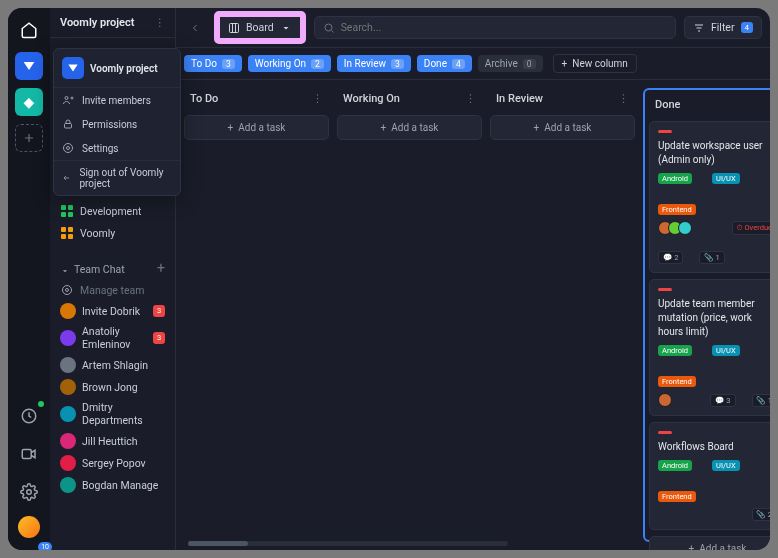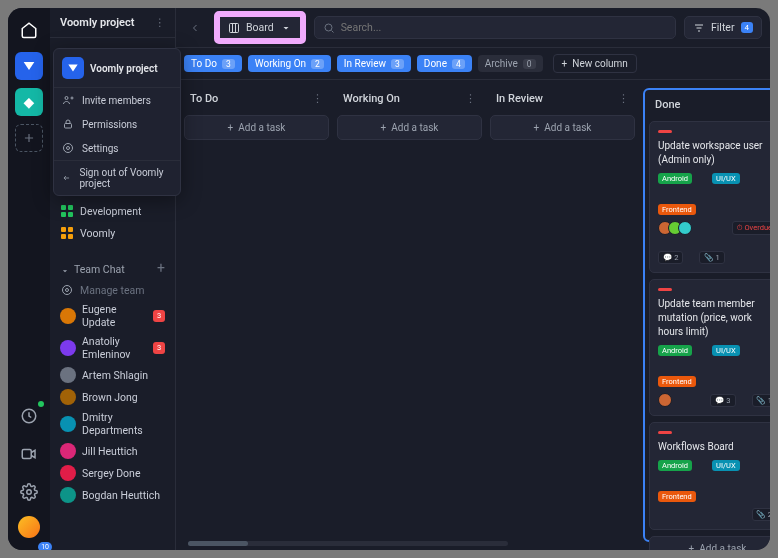--- a/index.html
+++ b/index.html
@@ -199,21 +199,21 @@
           <svg viewBox="0 0 24 24" fill="none" stroke="currentColor" stroke-width="2">
               <circle cx="12" cy="12" r="3"></circle>
               <circle cx="12" cy="12" r="9"></circle>
             </svg>
         </span>
         <span class="muted">Manage team</span>
       </div>
       <div id="members">
           <div class="sb-item">
             <span class="sb-avatar" style="background:#d97706"></span>
-            <span>Eugene Update</span>
+            <span>Invite Dobrik</span>
             <span class="sb-badge">3</span>
           </div>
           <div class="sb-item">
             <span class="sb-avatar" style="background:#7c3aed"></span>
             <span>Anatoliy Emleninov</span>
             <span class="sb-badge">3</span>
           </div>
           <div class="sb-item">
             <span class="sb-avatar" style="background:#6b7280"></span>
             <span>Artem Shlagin</span>
@@ -225,25 +225,25 @@
           <div class="sb-item">
             <span class="sb-avatar" style="background:#0891b2"></span>
             <span>Dmitry Departments</span>
           </div>
           <div class="sb-item">
             <span class="sb-avatar" style="background:#db2777"></span>
             <span>Jill Heuttich</span>
           </div>
           <div class="sb-item">
             <span class="sb-avatar" style="background:#e11d48"></span>
-            <span>Sergey Done</span>
+            <span>Sergey Popov</span>
           </div>
           <div class="sb-item">
             <span class="sb-avatar" style="background:#0d9488"></span>
-            <span>Bogdan Heuttich</span>
+            <span>Bogdan Manage</span>
           </div>
         </div>
     </div>
   </div>
 
   <div class="main">
     <div class="topbar">
       <div class="nav-btn">
         <svg viewBox="0 0 24 24" fill="none" stroke="currentColor" stroke-width="2">
             <path d="M15 18l-6-6 6-6"></path>

